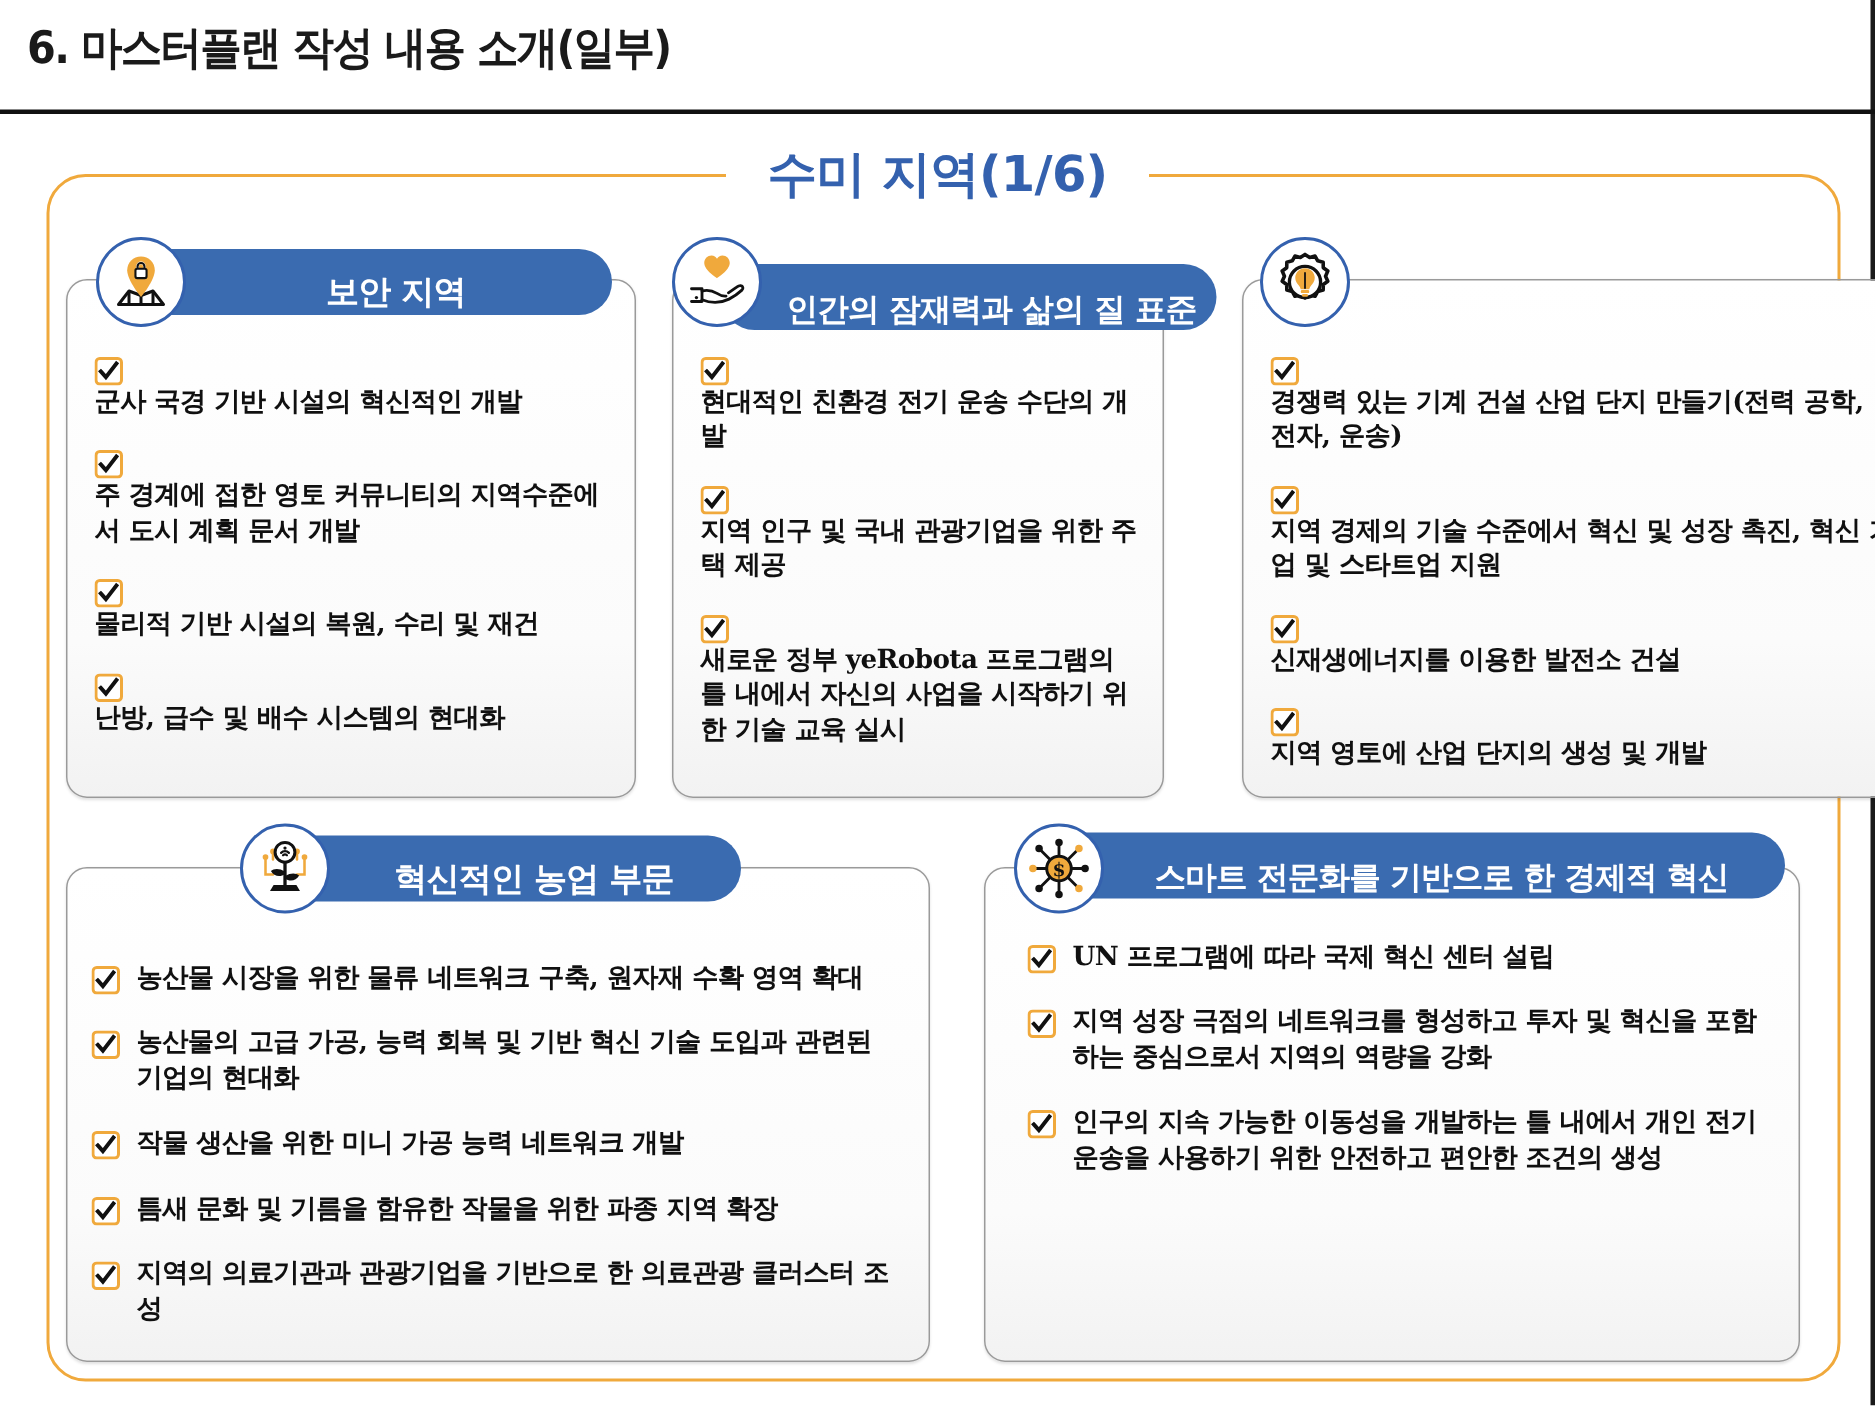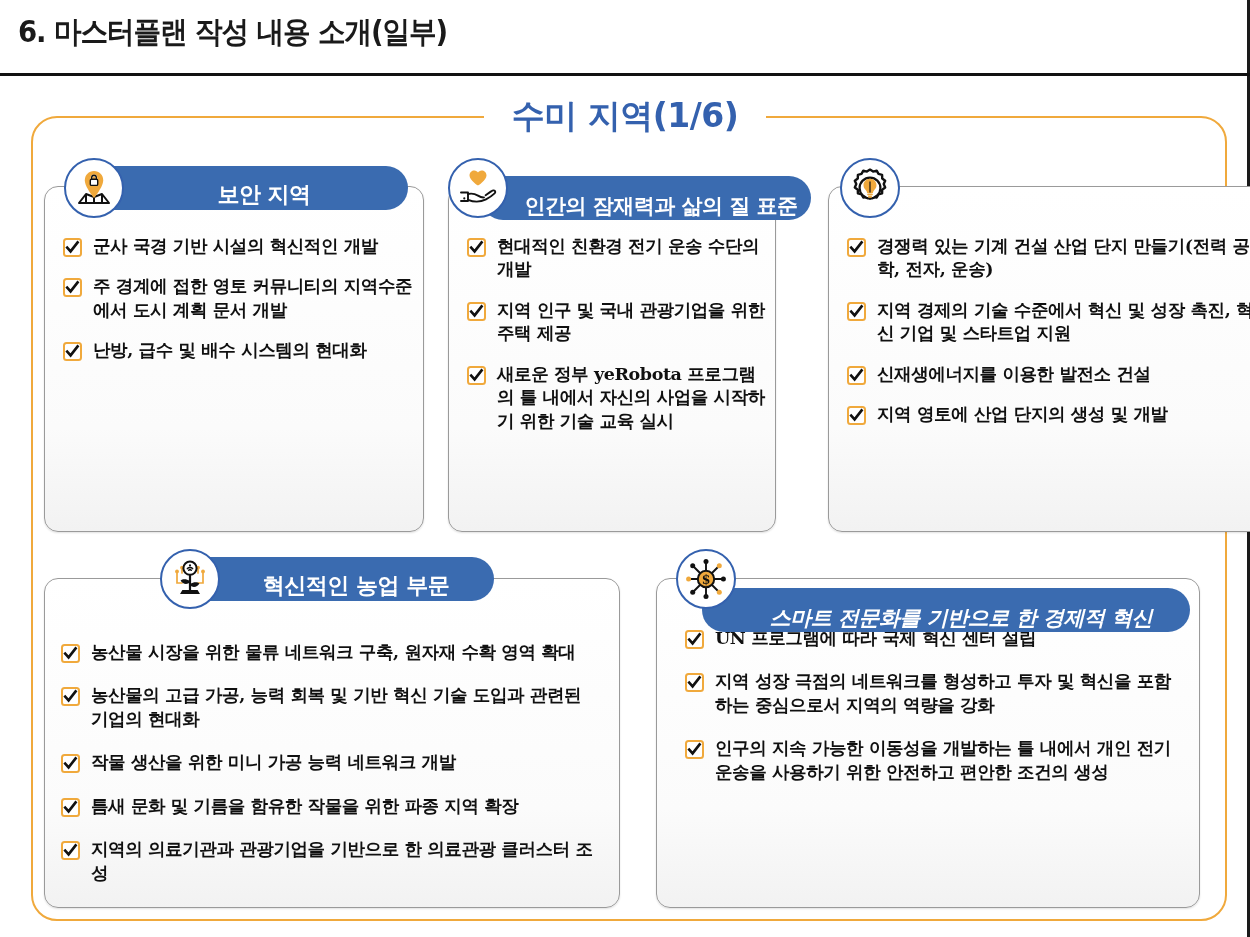--- a/index.html
+++ b/index.html
@@ -95,21 +95,21 @@
     white-space:nowrap;
     width:100%;
     text-align:center;
     padding-left:42px;padding-right:12px;
     font-family:"DejaVu Sans","Liberation Sans",sans-serif;
   }
   .pill.p1{left:90px;  top:166px; width:318px;}
   .pill.p2{left:481px; top:166px; width:330px;margin-top:10px;}
   .pill.p3{left:866px; top:166px; width:322px;}
   .pill.p4{left:188px; top:557px; width:306px;}
-  .pill.p5{left:702px; top:588px; width:488px;font-style:italic;}
+  .pill.p5{left:702px; top:555px; width:488px;}
   .pill.p5 .pill-label{font-size:21px;}
   .pill.p2 .pill-label{font-size:21px;}
 
   
   .badge{
     position:absolute;
     width:60px;height:60px;border-radius:50%;
     background:#ffffff;
     border:2.5px solid #3461AE;
     box-sizing:border-box;
@@ -145,21 +145,21 @@
   .bullet-text{
     font-size:17.5px;
     line-height:1.34;
     font-weight:bold;
     color:#101010;
     letter-spacing:-0.4px;
     font-family:"DejaVu Serif","Liberation Serif",serif;
   }
   
   .c1 .bullets,.c2 .bullets,.c3 .bullets{padding-top:48px;padding-left:18px;padding-right:10px;}
-  .c1 .bullet,.c2 .bullet,.c3 .bullet{margin-bottom:17px;}
+  .c1 .bullet,.c2 .bullet,.c3 .bullet{margin-bottom:17px;flex-direction:column;}
   .c4 .bullets{padding-top:42px;padding-left:16px;padding-right:18px;}
   .c5 .bullets{padding-top:48px;padding-left:28px;padding-right:22px;}
   .c4 .bullet{margin-bottom:16px;margin-top:20px;}
   .c5 .bullet{margin-bottom:20px;}
   .c4 .bullet-text,.c5 .bullet-text{font-size:17.5px;}
 </style>
 </head>
 <body>
 
 <div class="slide">
@@ -189,20 +189,29 @@
           <span class="bullet-text">군사 국경 기반 시설의 혁신적인 개발</span>
         </div>
         <div class="bullet">
           <span class="chk">
             <svg width="19" height="19" viewBox="0 0 19 19">
                 <rect x="1" y="1" width="17" height="17" rx="2.5" fill="#fff" stroke="#F0A93C" stroke-width="2"></rect>
                 <path d="M4.2 9.6 L7.6 13.4 L14.6 4.4" fill="none" stroke="#111" stroke-width="2.6" stroke-linecap="square"></path>
               </svg>
           </span>
           <span class="bullet-text">주 경계에 접한 영토 커뮤니티의 지역수준에서 도시 계획 문서 개발</span>
+        </div>
+        <div class="bullet">
+          <span class="chk">
+            <svg width="19" height="19" viewBox="0 0 19 19">
+                <rect x="1" y="1" width="17" height="17" rx="2.5" fill="#fff" stroke="#F0A93C" stroke-width="2"></rect>
+                <path d="M4.2 9.6 L7.6 13.4 L14.6 4.4" fill="none" stroke="#111" stroke-width="2.6" stroke-linecap="square"></path>
+              </svg>
+          </span>
+          <span class="bullet-text">물리적 기반 시설의 복원, 수리 및 재건</span>
         </div>
         <div class="bullet">
           <span class="chk">
             <svg width="19" height="19" viewBox="0 0 19 19">
                 <rect x="1" y="1" width="17" height="17" rx="2.5" fill="#fff" stroke="#F0A93C" stroke-width="2"></rect>
                 <path d="M4.2 9.6 L7.6 13.4 L14.6 4.4" fill="none" stroke="#111" stroke-width="2.6" stroke-linecap="square"></path>
               </svg>
           </span>
           <span class="bullet-text">난방, 급수 및 배수 시스템의 현대화</span>
         </div>

